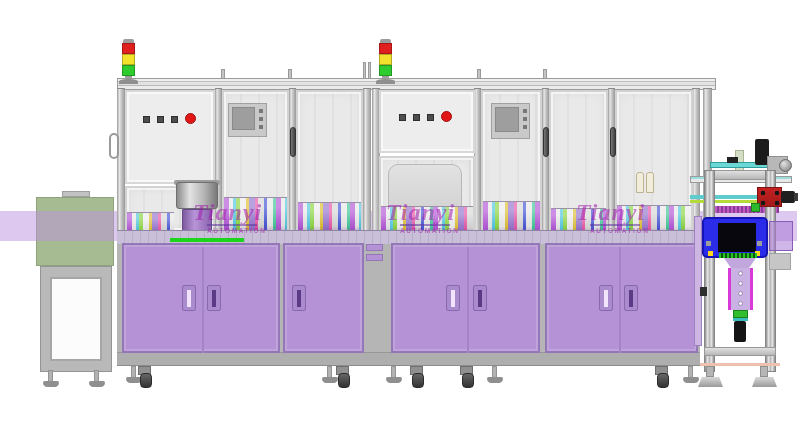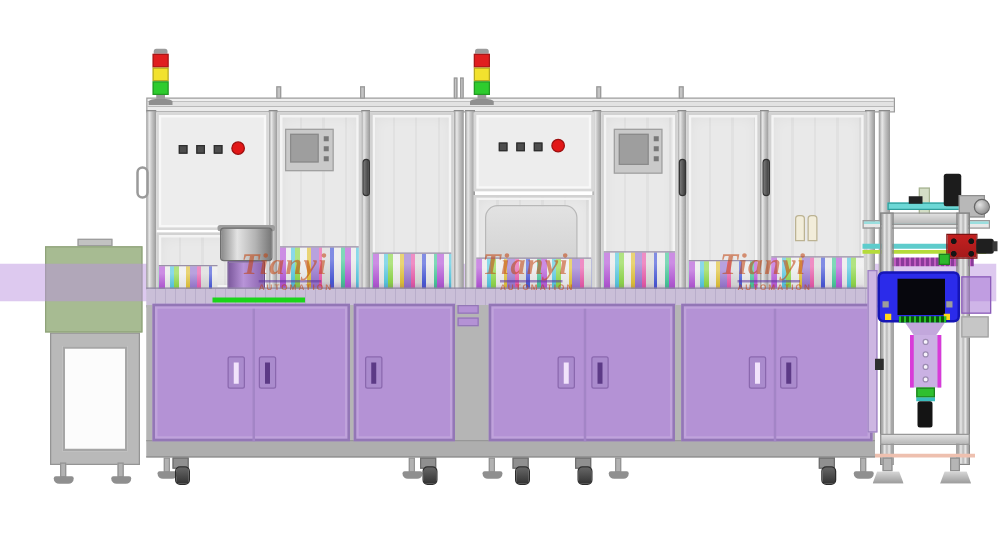--- a/index.html
+++ b/index.html
@@ -48,21 +48,21 @@
   .lamp{width:13px;height:11px;border:1px solid rgba(0,0,0,.25)}
   
   .bowl{background:linear-gradient(90deg,#8a8a8a,#e3e3e3 32%,#b4b4b4 68%,#787878);border:1px solid #6e6e6e;border-radius:3px}
   .bowlbase{background:linear-gradient(90deg,#7d5a9e,#b894d8 42%,#8a63ae);border:1px solid #684a8c;border-radius:0 0 6px 6px}
   .hmi{background:#c9c9c9;border:1px solid #a0a0a0}
   .hmiscr{background:#9e9e9e;border:1px solid #8a8a8a}
   .hmidot{width:4px;height:4px;background:#787878}
   .bottle{width:8px;height:21px;background:#f2edda;border:1px solid #bcb393;border-radius:3px 3px 0 0}
   .handle{width:6px;height:30px;background:linear-gradient(90deg,#777,#3f3f3f);border:1px solid #333;border-radius:3px}
   
-  .wm{opacity:.55;color:#c2410c;z-index:9;pointer-events:none}
+  .wm{opacity:.55;color:#a21caf;z-index:9;pointer-events:none}
   .wm-brand{display:block;font:italic bold 24px "Liberation Serif",serif;line-height:23px;letter-spacing:1px}
   .wm-sub{display:block;font:bold 6.5px "Liberation Sans",sans-serif;letter-spacing:1.6px;margin:0 0 0 14px;border-top:2px solid #5e34a0;padding-top:1px;width:50px;text-align:center}
   .hole{width:5px;height:5px;background:#f7f3fb;border:1px solid #9c8cb2;border-radius:50%}
 </style>
 </head>
 <body>
 
 <div class="stage">
 
   <div class="abs" style="left:62px;top:191px;width:28px;height:6px;background:#c2c2c2;border:1px solid #9d9d9d"></div>

